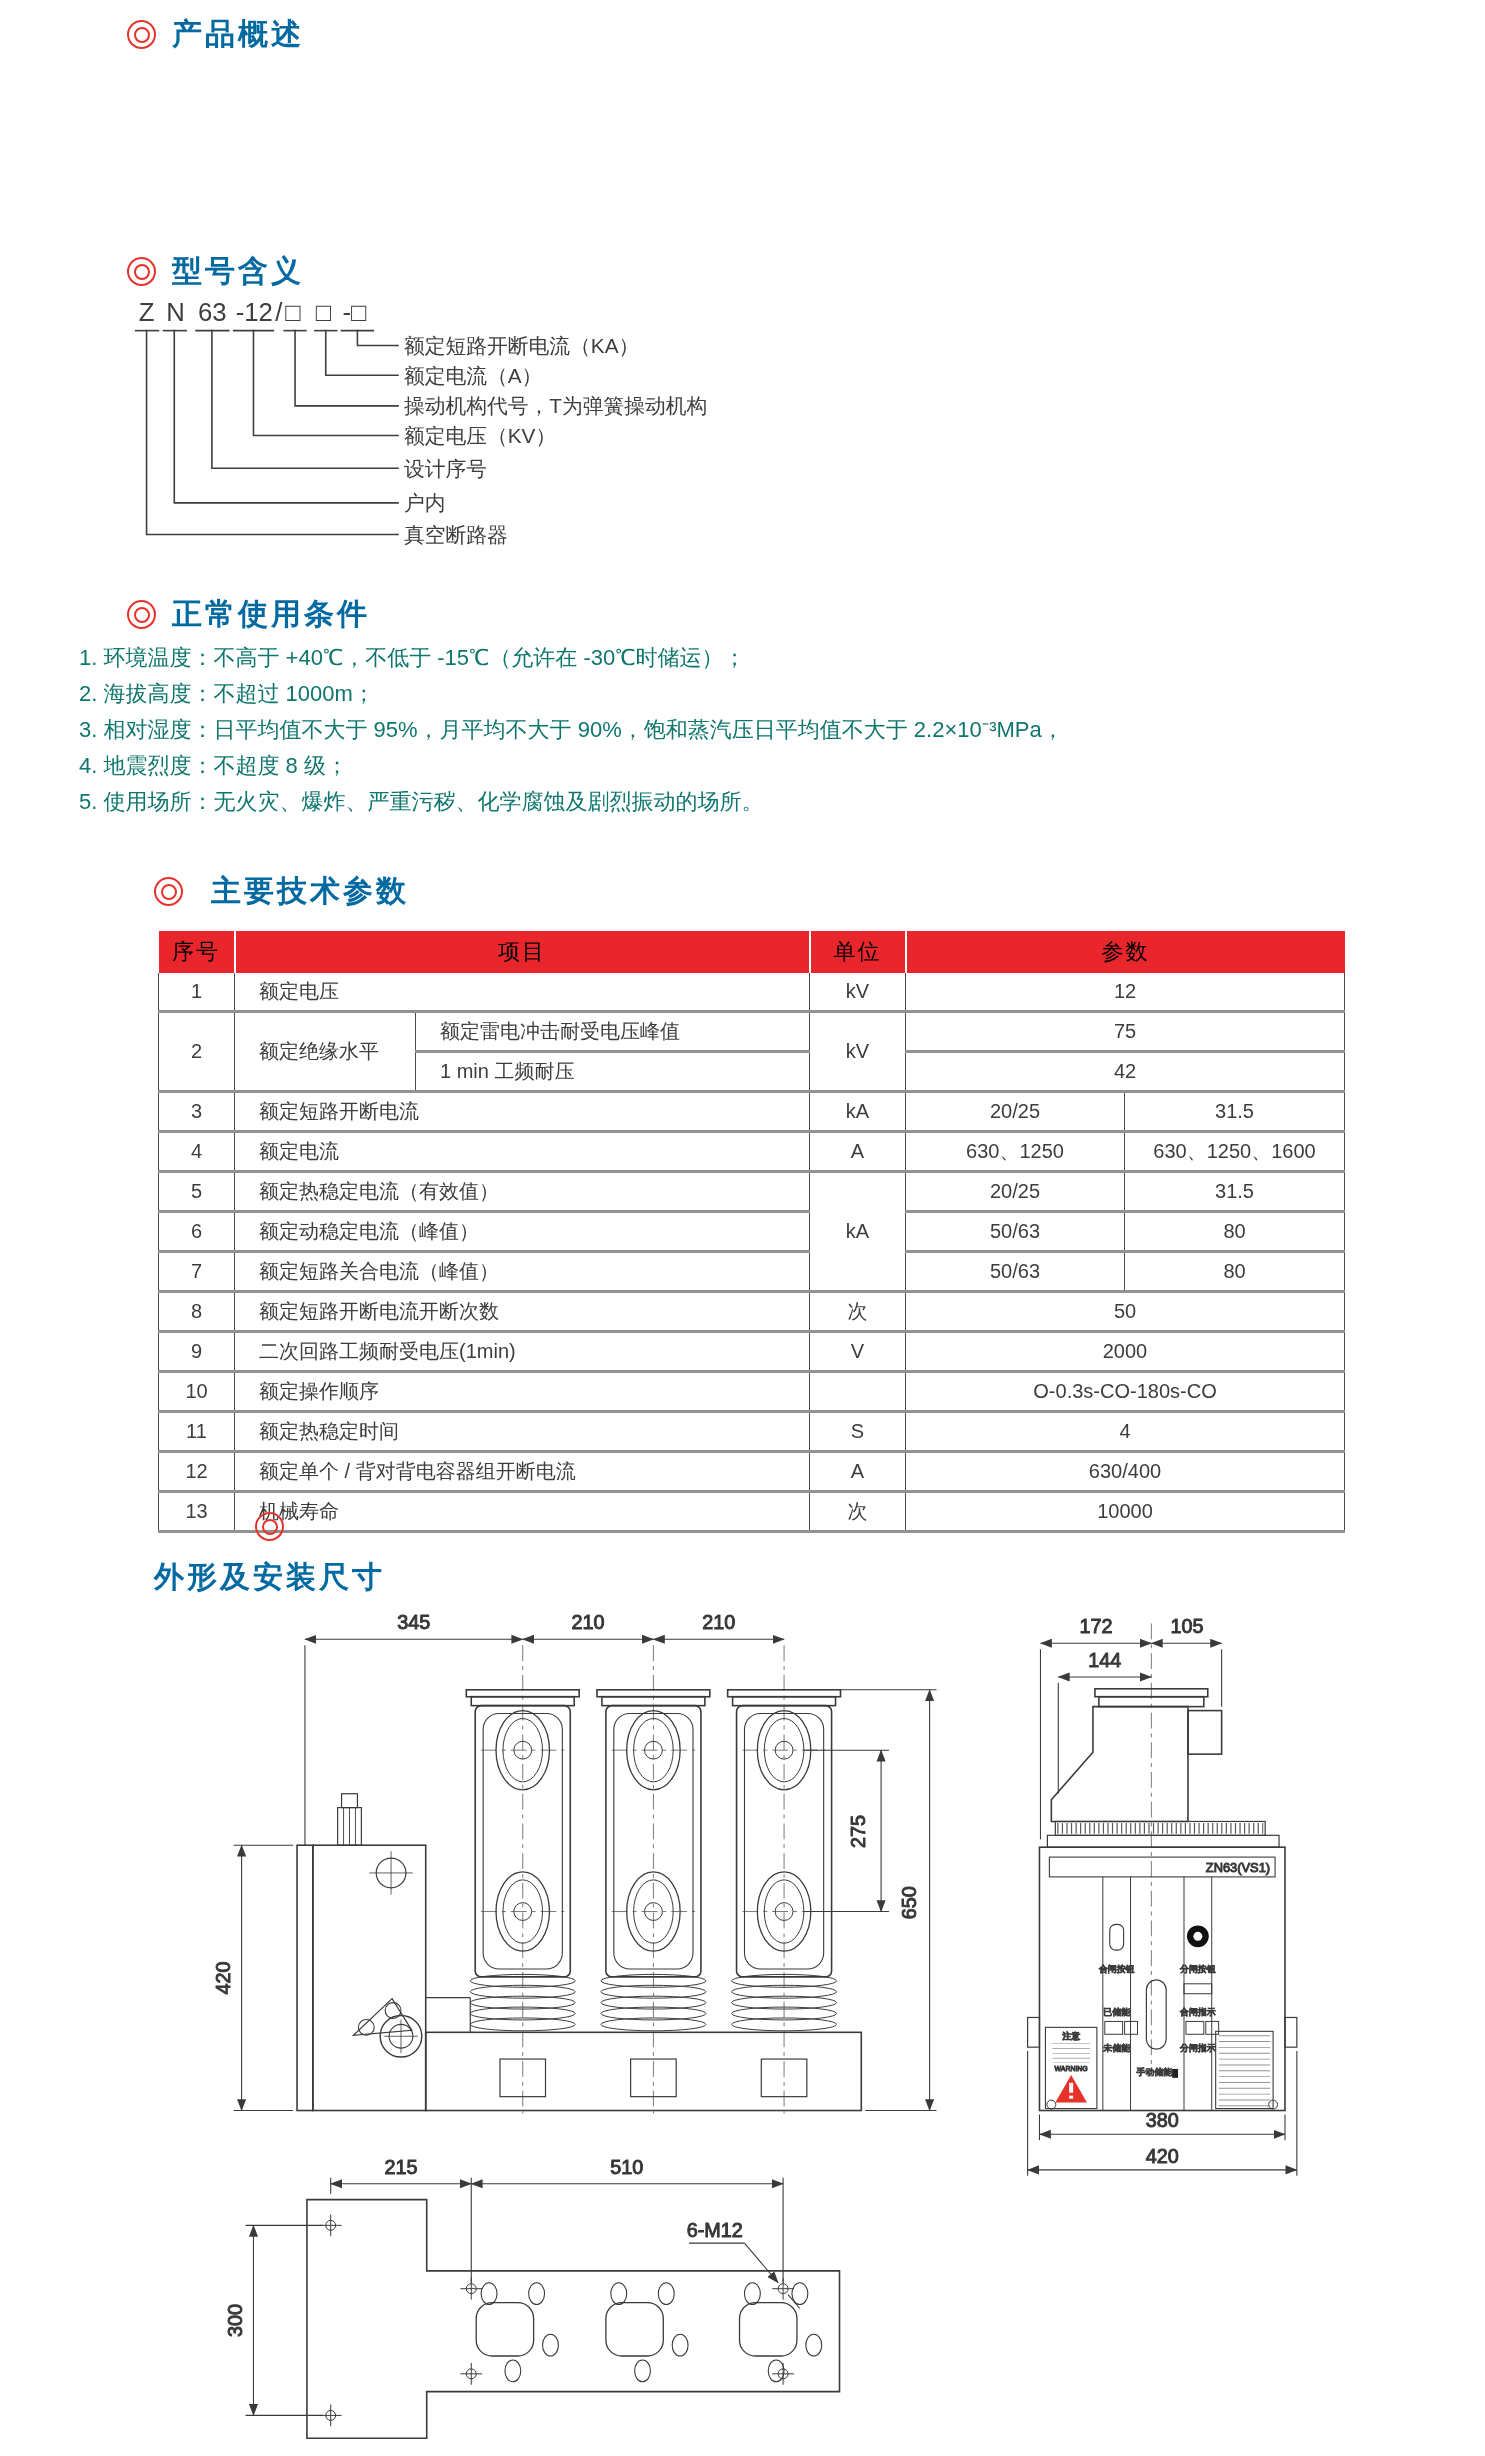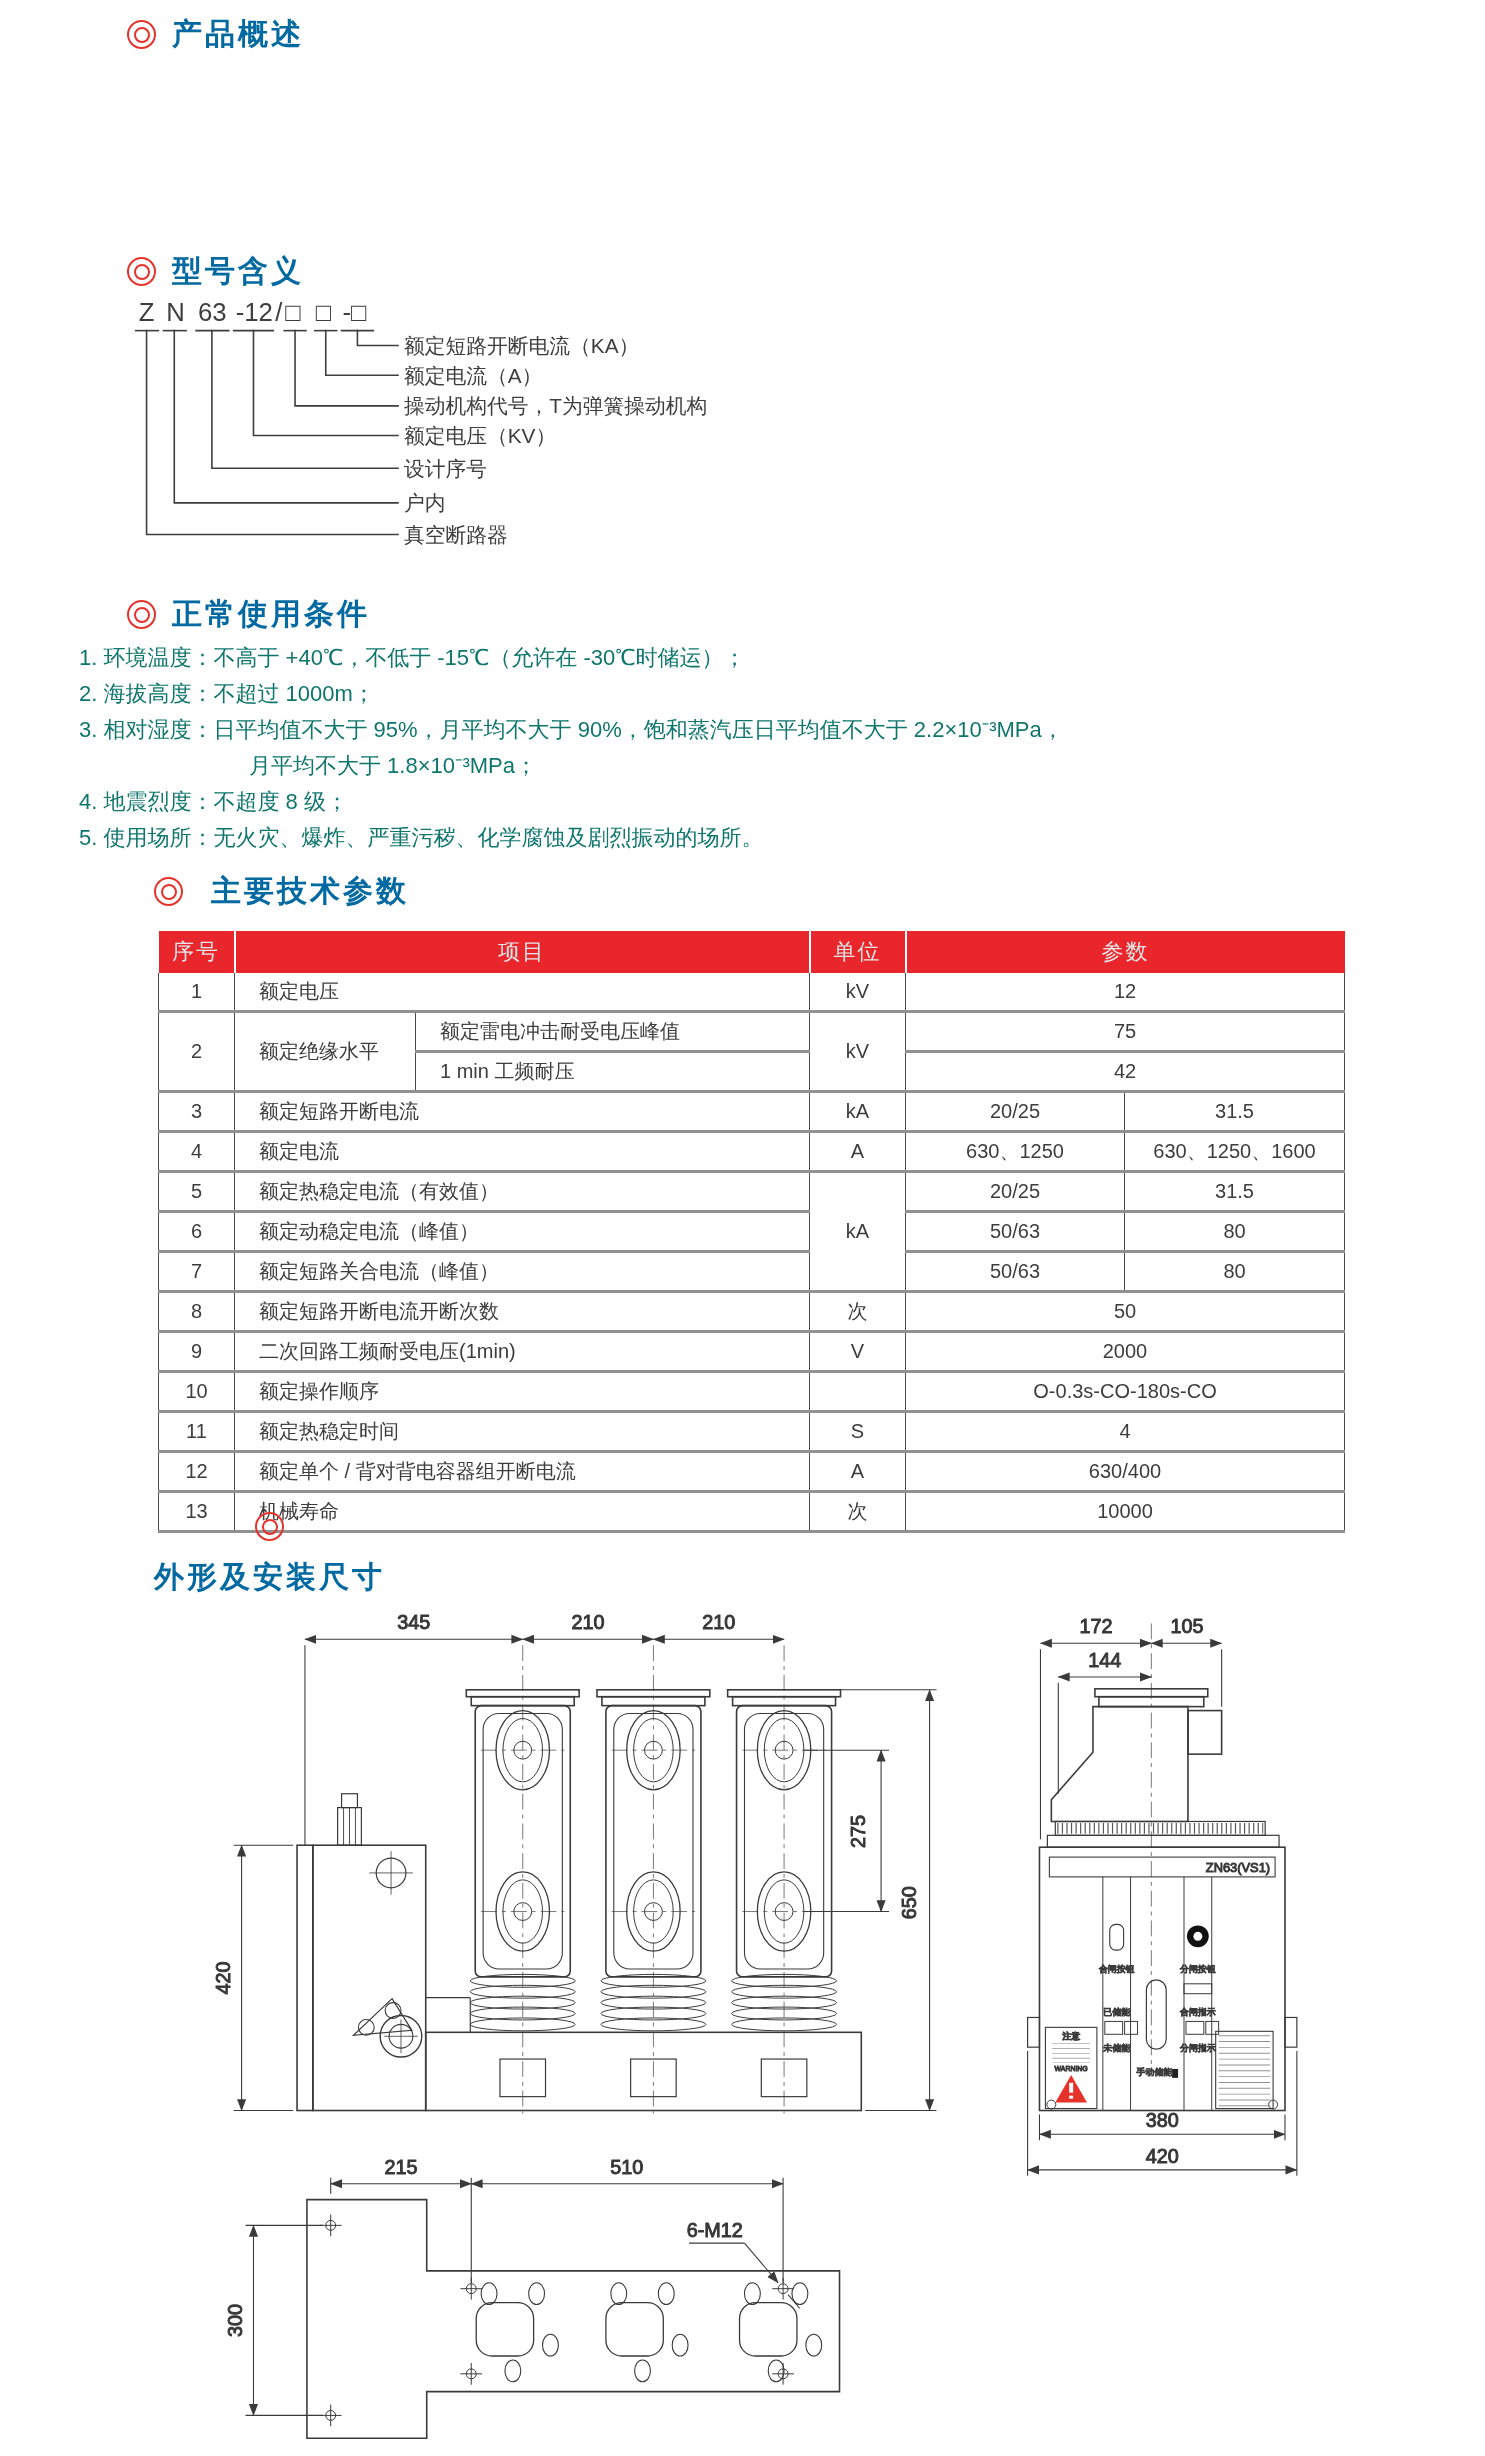--- a/index.html
+++ b/index.html
@@ -14,21 +14,21 @@
   .heading .ring .inner{width:12px;height:12px;border:2.5px solid #e5332c;border-radius:50%;}
   .heading .htext{font-size:30px;font-weight:bold;letter-spacing:3px;white-space:nowrap;}
   
   .paras{position:absolute;left:79px;top:44px;width:1350px;}
   .paras p{margin:0;text-indent:44px;font-size:22px;line-height:37px;color:#3e3e3e;}
   .conds{position:absolute;left:79px;top:640px;width:1327px;font-size:22px;color:#0f766e;}
   .conds .line{line-height:36px;height:36px;white-space:nowrap;}
   .conds .indent{padding-left:170px;}
   
   .ptable{position:absolute;left:158px;top:931px;border-collapse:collapse;table-layout:fixed;width:1186px;}
-  .ptable th{background:#e8262b;color:#e5e5e5;font-size:22px;font-weight:normal;height:40px;
+  .ptable th{background:#e8262b;color:#000000;font-size:22px;font-weight:normal;height:40px;
     border-right:2px solid #ffffff;letter-spacing:2px;}
   .ptable th:last-child{border-right:none;}
   .ptable td{border:1.5px solid #4a4a4a;border-top:none;border-bottom:3px solid #919191;
     font-size:20px;color:#3d3d3d;text-align:center;height:37px;padding:0;}
   .ptable td.c-item,.ptable td.c-sub{text-align:left;padding-left:24px;}
   .ptable{border-bottom:3px solid #919191;}
   
   svg.overlay{position:absolute;left:0;top:0;pointer-events:none;font-family:"Liberation Sans",sans-serif;}
   svg text{fill:#333333;}
   .lbl{font-size:21px;fill:#3e3e3e;}
@@ -61,21 +61,20 @@
   <span class="ring">
       <span class="inner"></span>
     </span>
   <span class="htext">正常使用条件</span>
 </div>
 
 <div class="conds">
   <div class="line">1. 环境温度：不高于 +40℃，不低于 -15℃（允许在 -30℃时储运）；</div>
   <div class="line">2. 海拔高度：不超过 1000m；</div>
   <div class="line">3. 相对湿度：日平均值不大于 95%，月平均不大于 90%，饱和蒸汽压日平均值不大于 2.2×10⁻³MPa，</div>
-  <div class="line indent">月平均不大于 1.8×10⁻³MPa；</div>
   <div class="line">4. 地震烈度：不超度 8 级；</div>
   <div class="line">5. 使用场所：无火灾、爆炸、严重污秽、化学腐蚀及剧烈振动的场所。</div>
 </div>
 
 <div class="heading" style="left:154px;top:871px;gap:28px;">
   <span class="ring">
       <span class="inner"></span>
     </span>
   <span class="htext">主要技术参数</span>
 </div>

